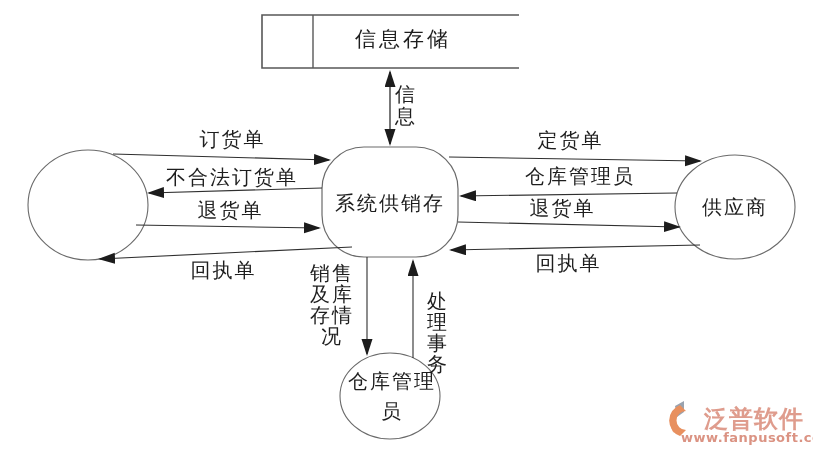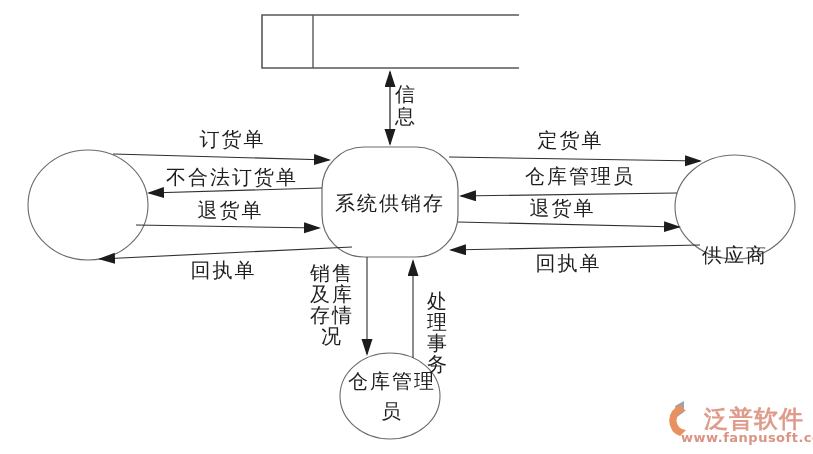--- a/index.html
+++ b/index.html
@@ -72,25 +72,26 @@
 
     <line x1="449" y1="157" x2="700" y2="161" stroke="#2f2f2f" stroke-width="1.1" marker-end="url(#ah)"></line>
     <line x1="677" y1="193" x2="461" y2="196" stroke="#2f2f2f" stroke-width="1.1" marker-end="url(#ah)"></line>
     <line x1="458" y1="222" x2="679" y2="227" stroke="#2f2f2f" stroke-width="1.1" marker-end="url(#ah)"></line>
     <line x1="700" y1="245" x2="451" y2="250" stroke="#2f2f2f" stroke-width="1.1" marker-end="url(#ah)"></line>
 
     <line x1="367" y1="257" x2="367" y2="354" stroke="#2f2f2f" stroke-width="1.1" marker-end="url(#ah)"></line>
     <line x1="413" y1="358" x2="413" y2="261" stroke="#2f2f2f" stroke-width="1.1" marker-end="url(#ah)"></line>
   </svg>
 
+  <div class="lbl storage-label" style="left:313px;top:29px;width:180px;letter-spacing:3px;">信息存储</div>
 
   <div class="lbl node-label" style="left:322px;top:193px;width:136px;">系统供销存</div>
 
 
-  <div class="lbl" style="left:675px;top:197px;width:120px;margin-top:48px;">供应商</div>
+  <div class="lbl" style="left:675px;top:197px;width:120px;">供应商</div>
 
   <div class="lbl wrap" style="left:348px;top:366px;width:88px;line-height:30px;">仓库管理员</div>
 
   <div class="lbl wrap" style="left:394px;top:83px;width:24px;line-height:22px;">信息</div>
 
   <div class="lbl" style="left:160px;top:129px;width:145px;">订货单</div>
   <div class="lbl" style="left:157px;top:167px;width:150px;">不合法订货单</div>
   <div class="lbl" style="left:158px;top:200px;width:145px;">退货单</div>
   <div class="lbl" style="left:151px;top:260px;width:145px;">回执单</div>
 

